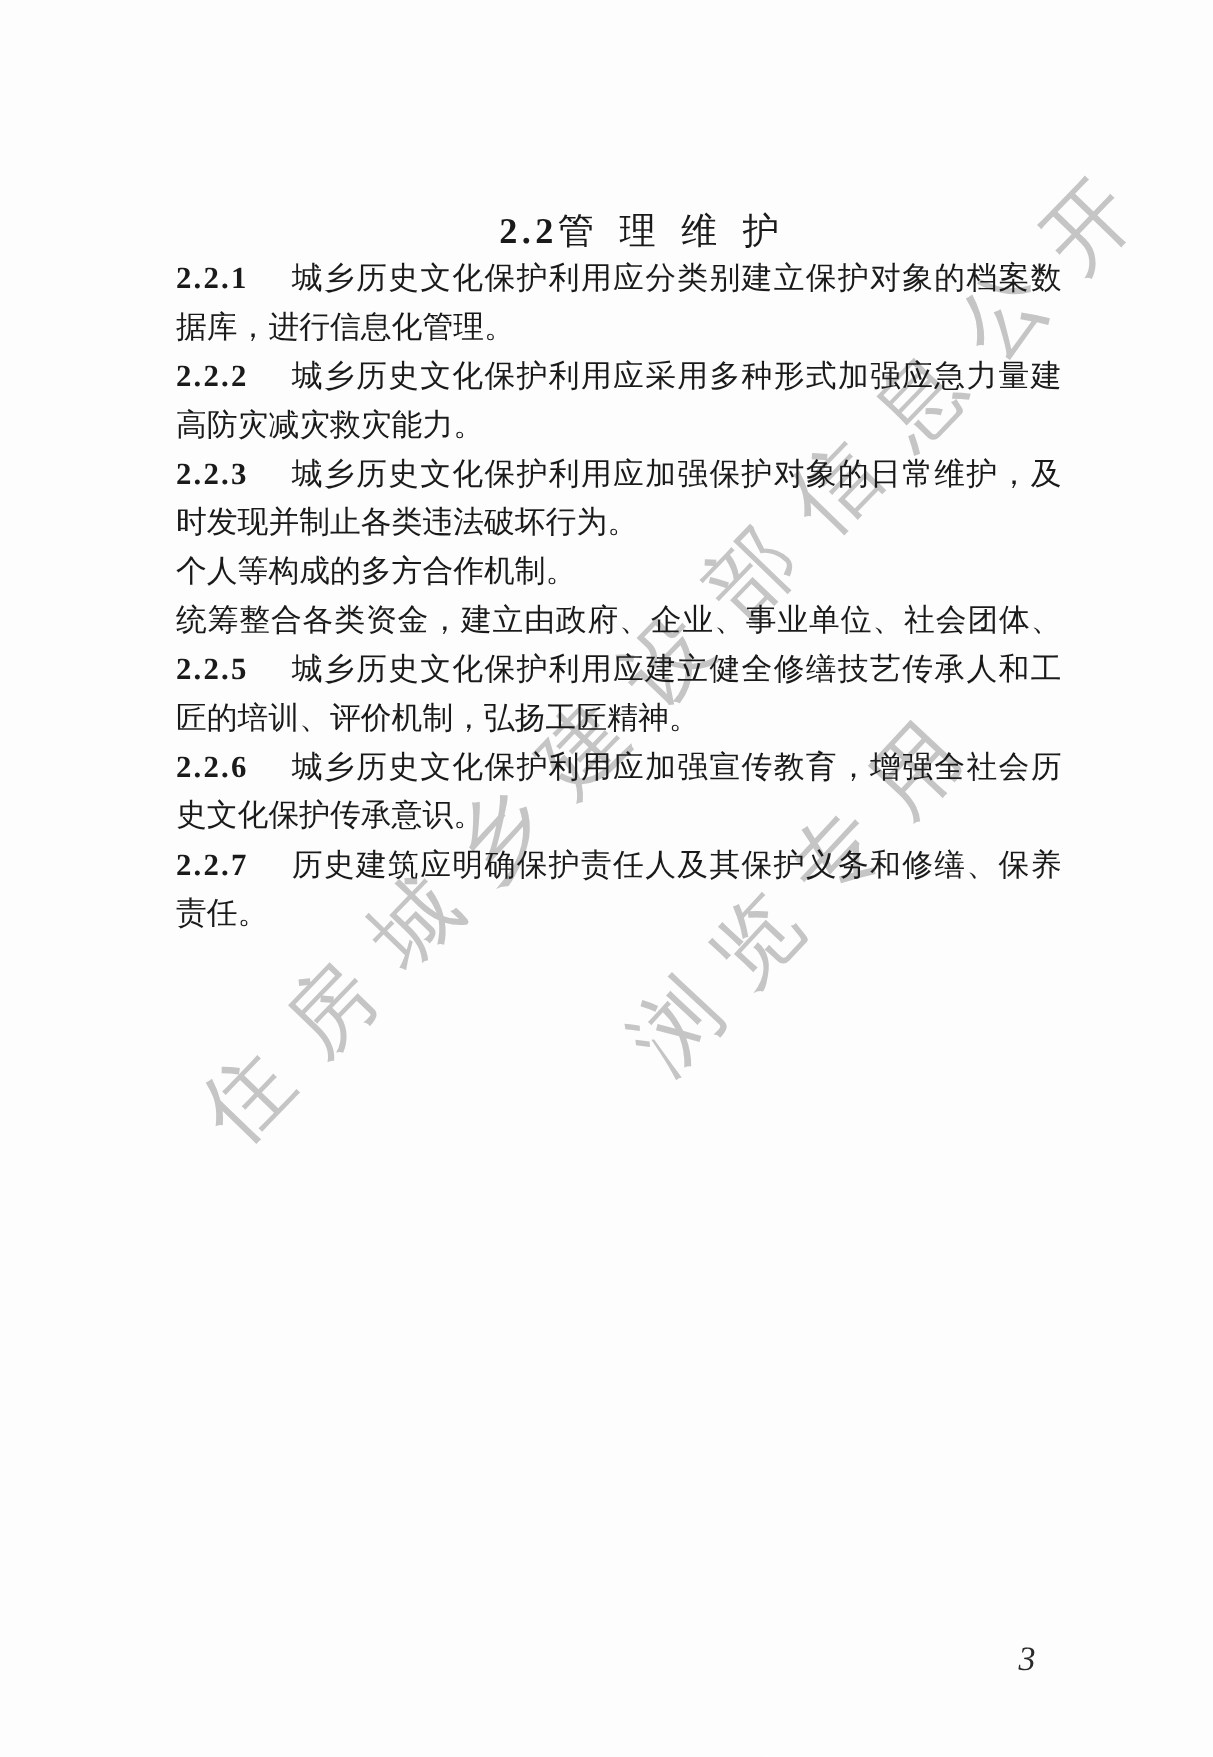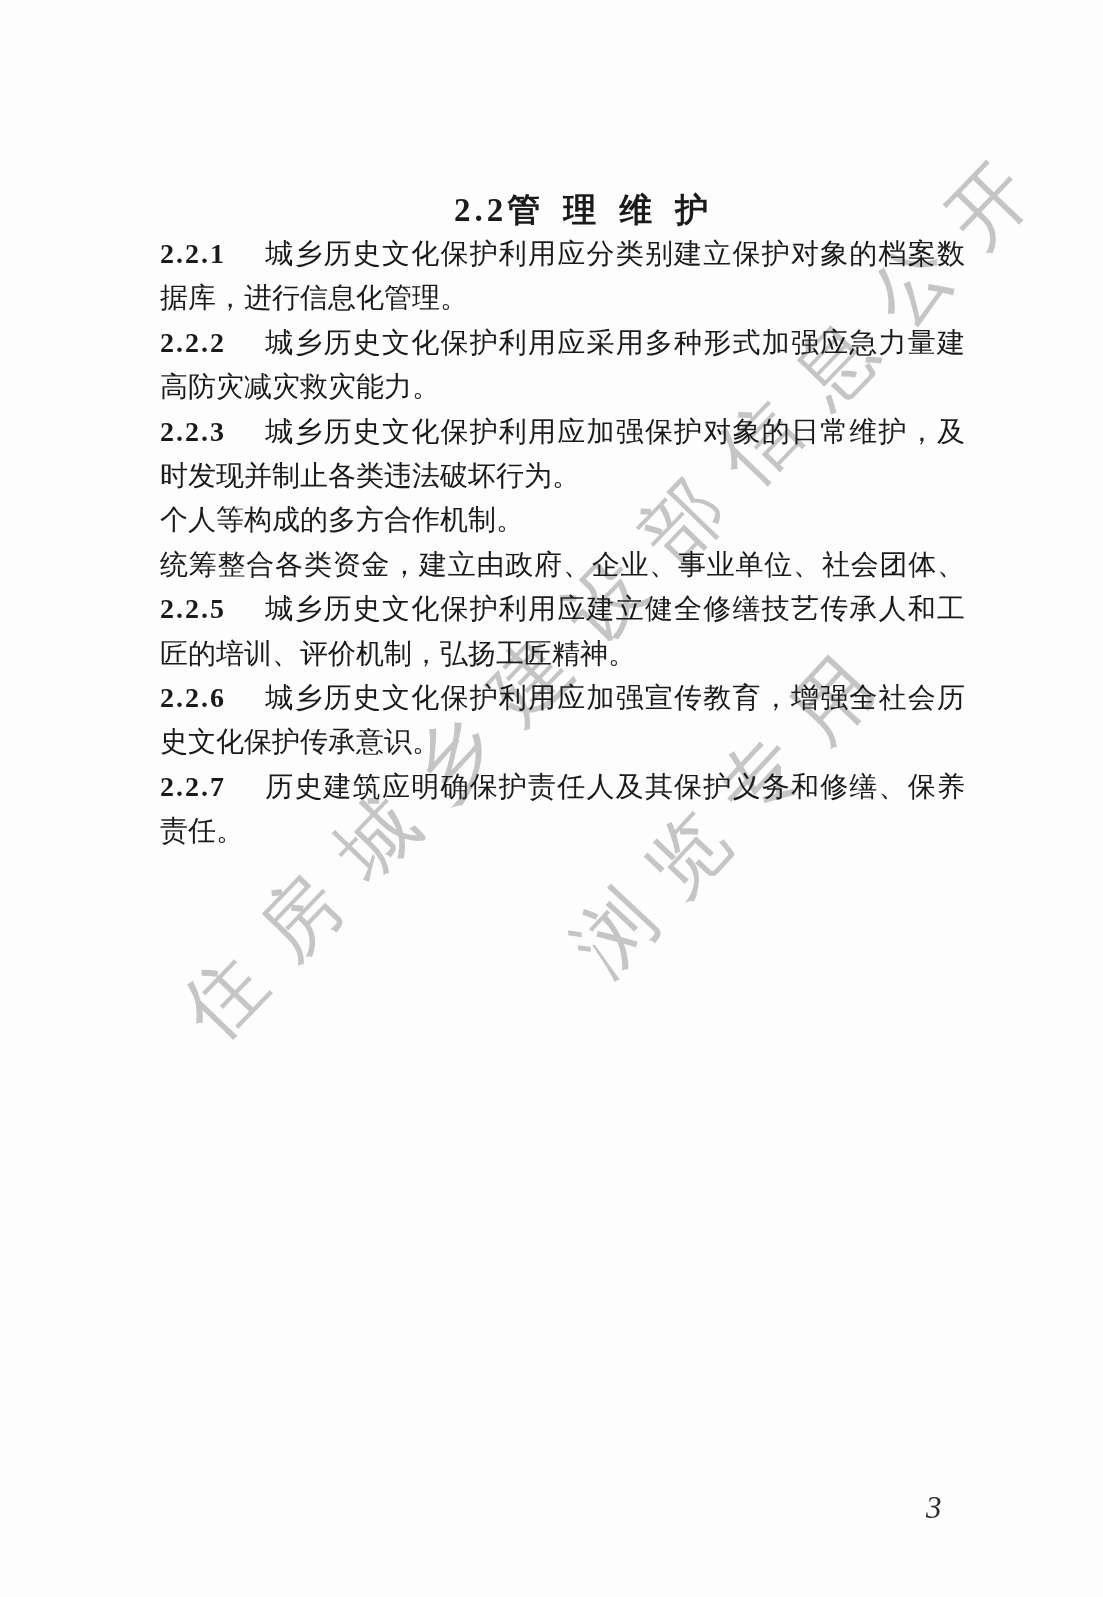--- a/index.html
+++ b/index.html
@@ -17,21 +17,21 @@
   .wm1 { font-size: 78px; letter-spacing: 32px; }
   .wm2 { font-size: 78px; letter-spacing: 28px; }
 
   .doc-title {
     position: absolute;
     left: 190px; top: 188px; width: 805px;
     display: flex; justify-content: center; align-items: baseline;
     white-space: nowrap;
   }
   .doc-title .t-num { font-weight: bold; font-size: 33px; letter-spacing: 4px; }
-  .doc-title .t-txt { font-weight: bold; font-size: 33px; letter-spacing: 23px; }
+  .doc-title .t-txt { font-weight: normal; font-size: 33px; letter-spacing: 23px; }
 
   .doc-body {
     position: absolute;
     left: 160px; top: 232px; width: 805px;
     font-size: 28px; line-height: 44.4px;
   }
   .line { min-height: 44.4px; }
   .jl {
     text-align: justify;
     text-align-last: justify;

